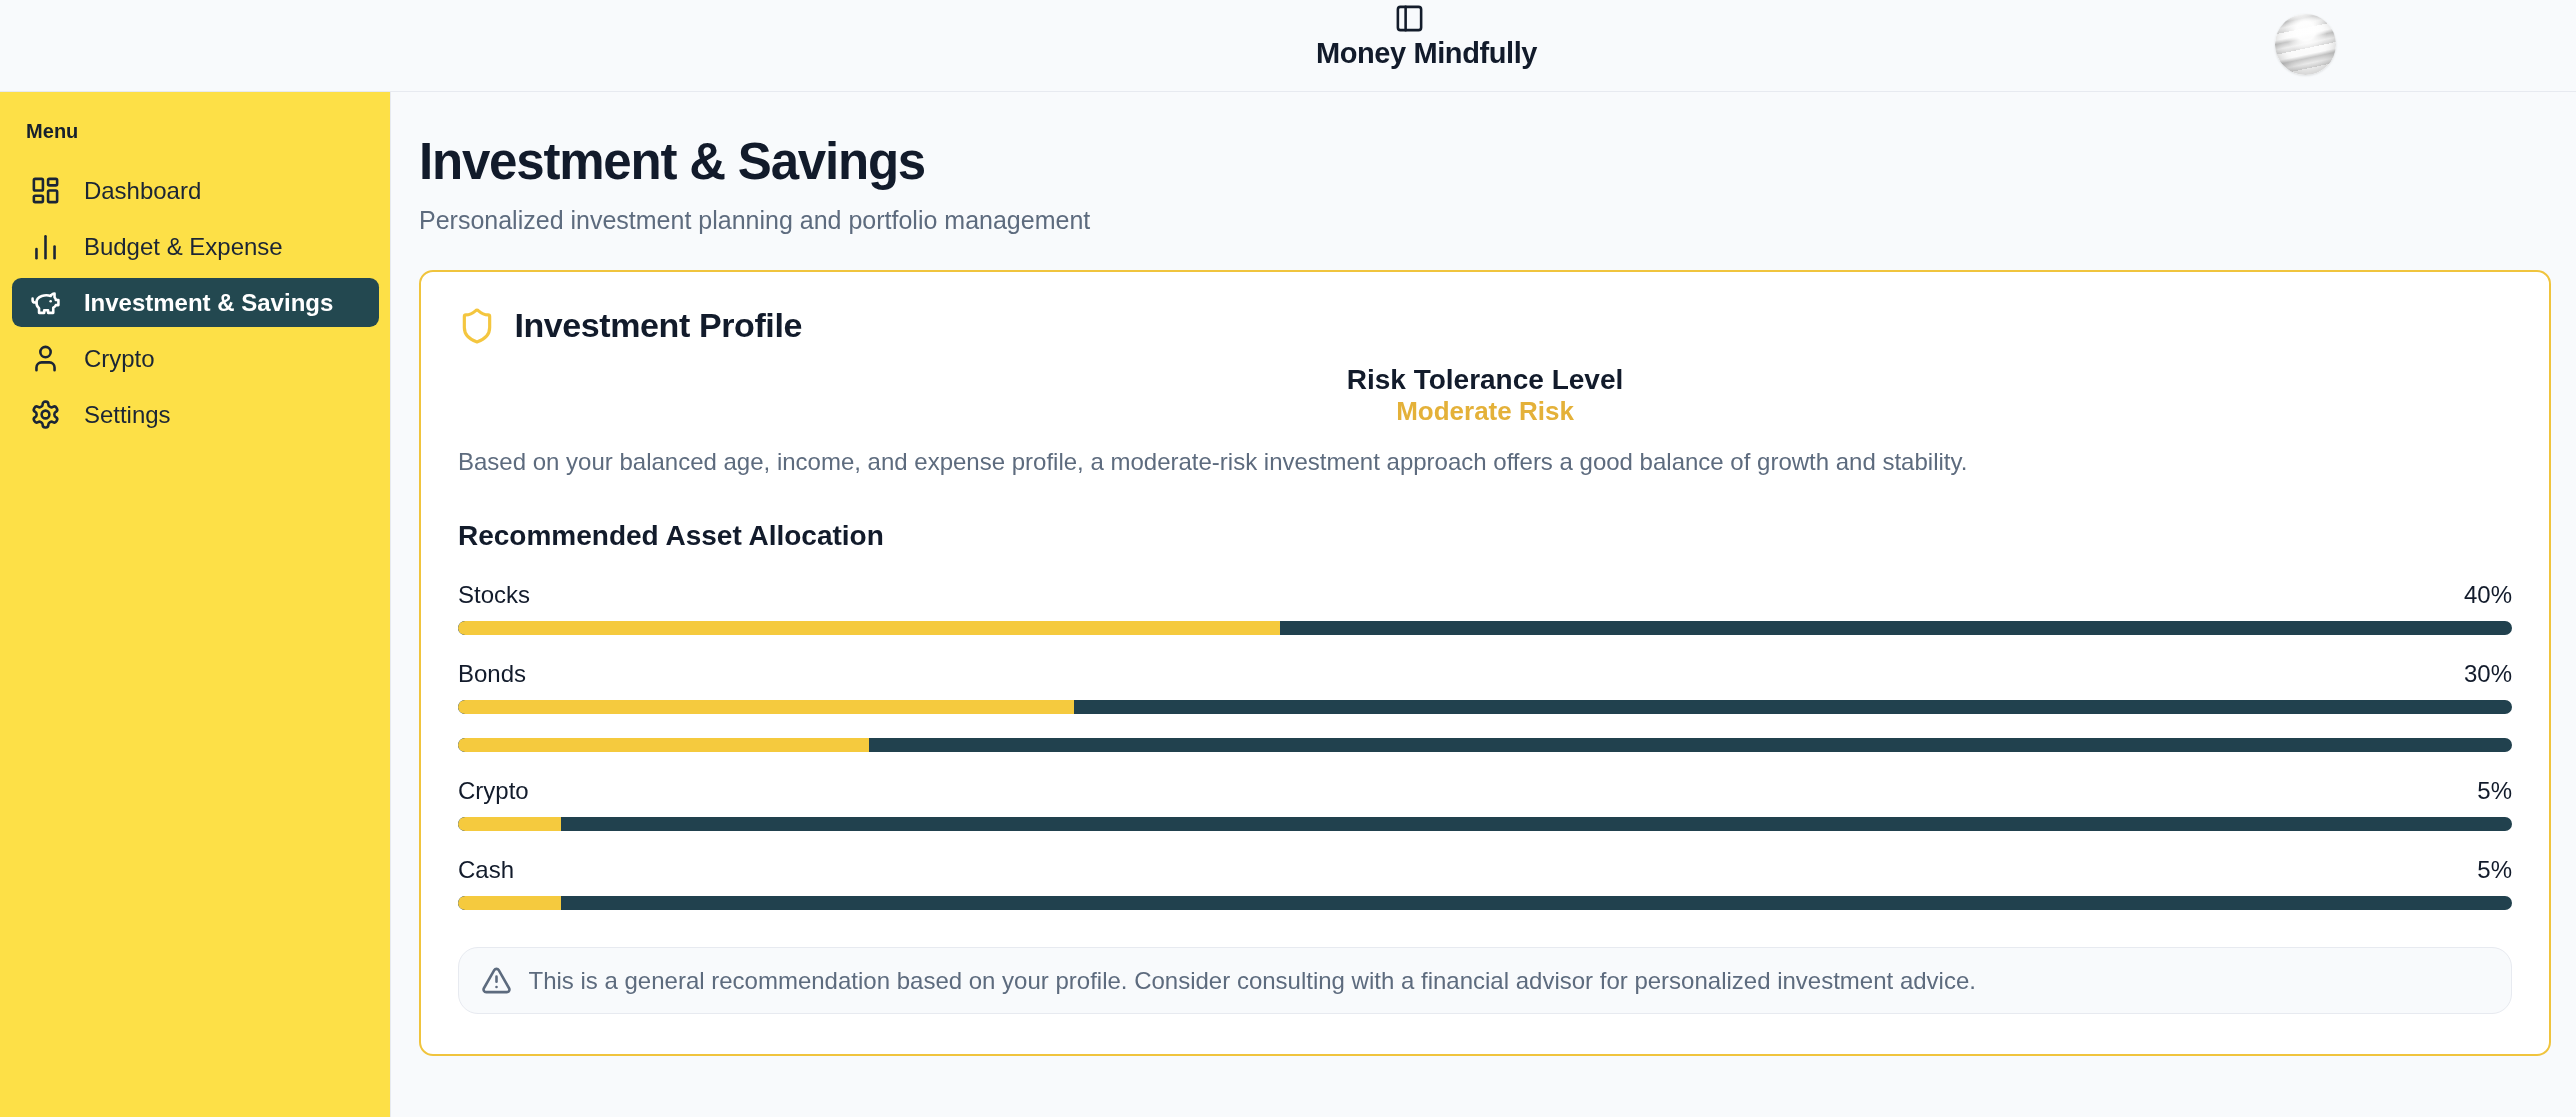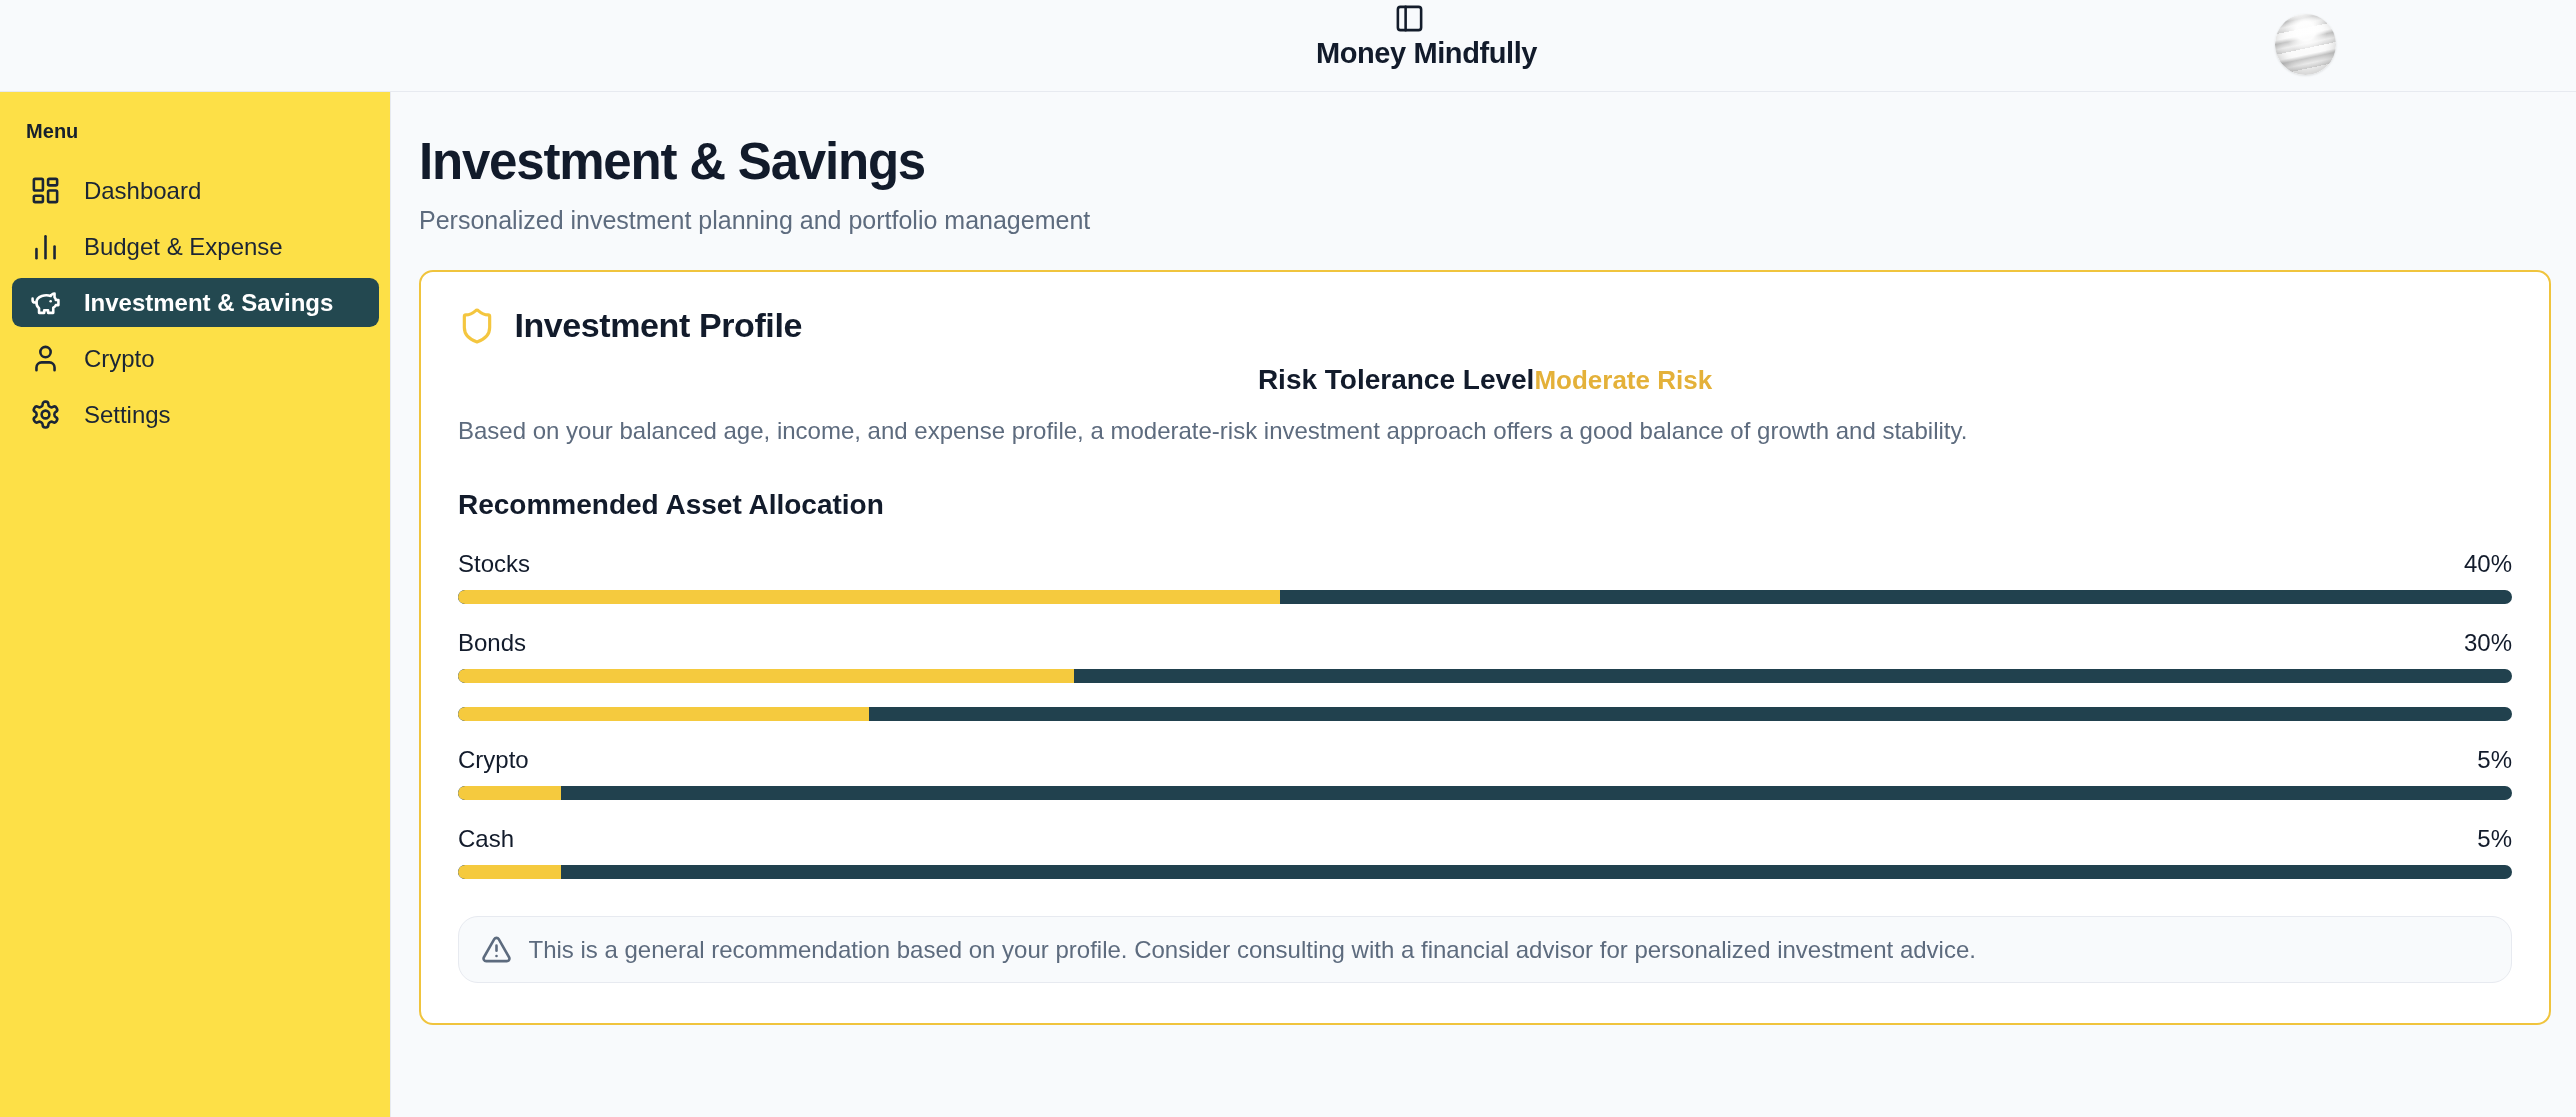--- a/index.html
+++ b/index.html
@@ -75,21 +75,21 @@
     width: 2132px;
     background: #ffffff;
     border: 2.3px solid #f0c43d;
     border-radius: 14px;
     padding: 34px 37px 40px 37px;
   }
   .card-header { display: flex; align-items: center; margin-bottom: 19px; text-align: center; }
   .card-header .shield { width: 38px; height: 38px; color: #f4c63f; margin-right: 18.4px; display: flex; }
   .card-header .shield svg { width: 38px; height: 38px; }
   .card-title { font-size: 34px; font-weight: 700; color: #121b2b; letter-spacing: -0.4px; }
-  .risk-row { display: flex; justify-content: center; align-items: center; }
+  .risk-row { display: flex; justify-content: center; align-items: center; flex-direction: column; }
   .risk-heading { font-size: 28px; font-weight: 700; color: #121b2b; }
   .risk-badge { font-size: 26px; font-weight: 700; color: #e4b139; }
   .risk-desc { margin-top: 18.4px; font-size: 24px; color: #5d6b7e; line-height: 1.3; }
   .alloc-heading { margin-top: 43px; font-size: 28px; font-weight: 700; color: #121b2b; }
   .alloc-list { margin-top: 29px; }
   .alloc-row { margin-bottom: 24.5px; }
   .alloc-row:last-child { margin-bottom: 0; }
   .alloc-head { display: flex; justify-content: space-between; align-items: baseline; margin-bottom: 12.3px; }
   .alloc-label { font-size: 24px; color: #121b2b; }
   .alloc-pct { font-size: 24px; font-weight: 500; color: #121b2b; }

